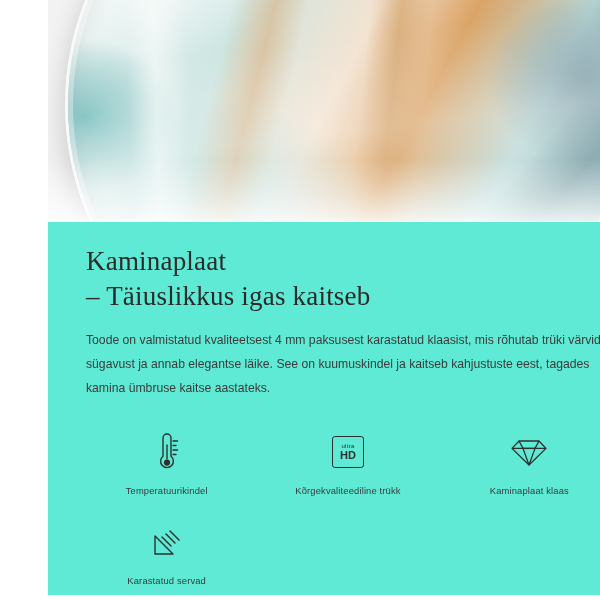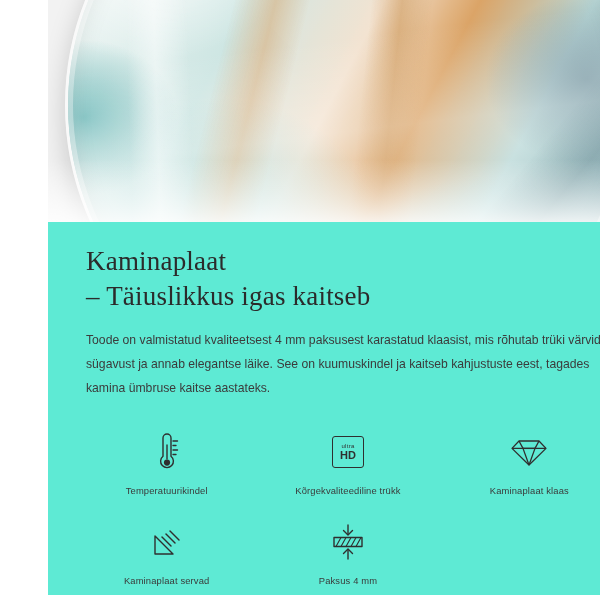--- a/index.html
+++ b/index.html
@@ -232,31 +232,18 @@
 
     <div class="feature">
       <div class="feature-icon">
         <svg width="34" height="34" viewBox="0 0 34 34" fill="none" stroke="#2f2f2f" stroke-width="1.4" stroke-linecap="round" stroke-linejoin="round">
           <path d="M5 29V11L23 29H5z"></path>
           <line x1="12" y1="12" x2="21" y2="21"></line>
           <line x1="16" y1="9" x2="25" y2="18"></line>
           <line x1="20" y1="6" x2="29" y2="15"></line>
         </svg>
       </div>
-      <div class="feature-label">Kaminaplaat servad</div>
-    </div>
-
-    <div class="feature">
-      <div class="feature-icon">
-        <svg width="36" height="40" viewBox="0 0 36 40" fill="none" stroke="#2f2f2f" stroke-width="1.4" stroke-linecap="round" stroke-linejoin="round">
-          <line x1="18" y1="3" x2="18" y2="12"></line>
-          <path d="M13.5 8.5 18 13l4.5-4.5"></path>
-          <line x1="18" y1="37" x2="18" y2="28"></line>
-          <path d="M13.5 31.5 18 27l4.5 4.5"></path>
-          <rect x="4" y="15.5" width="28" height="9"></rect>
-          <path d="M6 24.5 11 15.5M11 24.5 16 15.5M16 24.5 21 15.5M21 24.5 26 15.5M26 24.5 31 15.5" stroke-width="1.1"></path>
-        </svg>
-      </div>
-      <div class="feature-label">Paksus 4 mm</div>
-    </div>
+      <div class="feature-label">Karastatud servad</div>
+    </div>
+
 
   </div>
 </div>
 
 </body></html>

